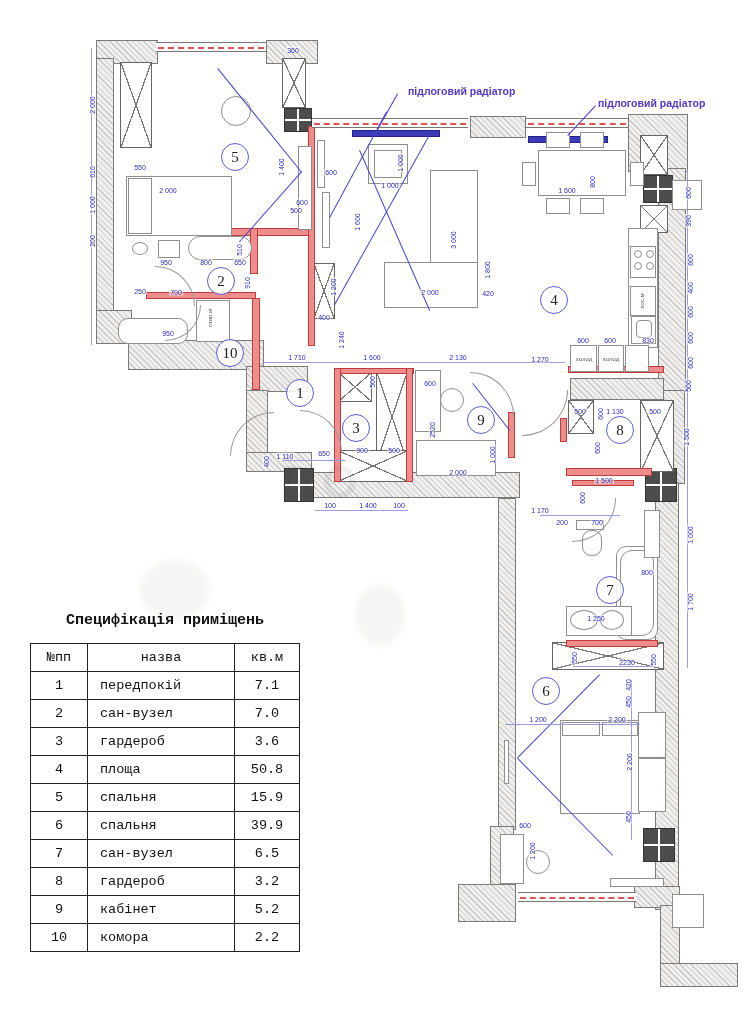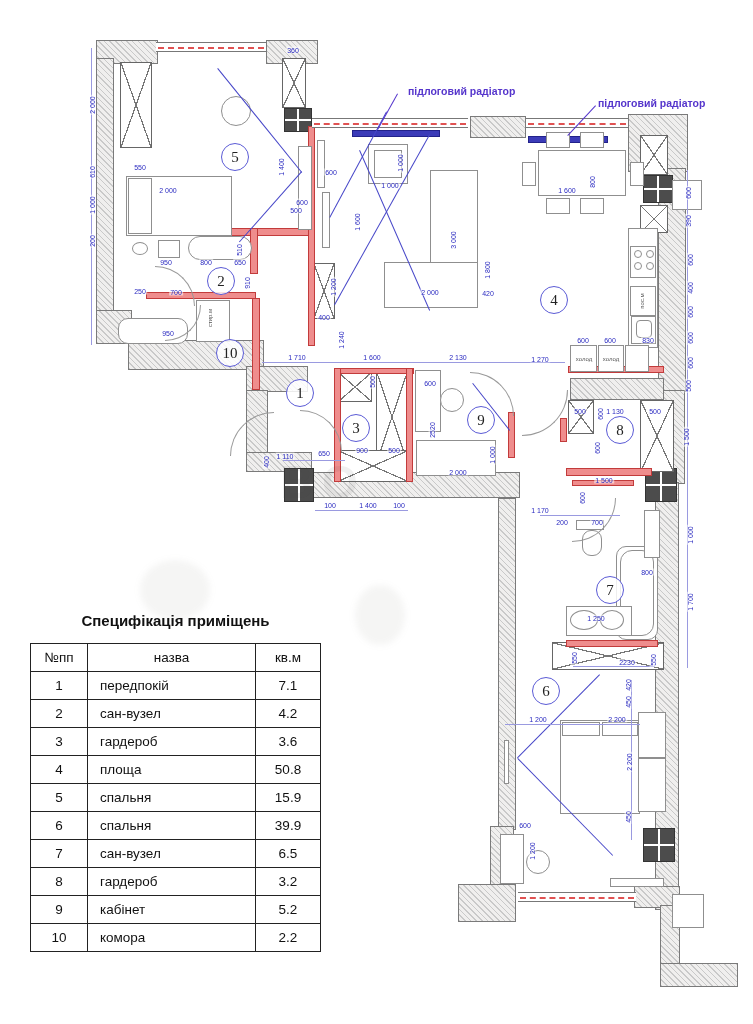--- a/index.html
+++ b/index.html
@@ -31,21 +31,21 @@
   .slabel{position:absolute;font-size:6px;color:#555;white-space:nowrap;transform:translate(-50%,-50%);line-height:1;}
   .slabel.v{transform:translate(-50%,-50%) rotate(-90deg);}
   .room{position:absolute;width:28px;height:28px;border:1px solid #5b5bd6;border-radius:50%;
         background:rgba(255,255,255,.85);color:#222;font-family:"Liberation Serif",serif;
         font-size:15px;display:flex;align-items:center;justify-content:center;transform:translate(-50%,-50%);}
   .radlabel{position:absolute;font-size:10.5px;font-weight:bold;color:#5535cc;white-space:nowrap;}
   .watermark{position:absolute;font-size:46px;font-weight:bold;color:rgba(60,60,60,.08);
              letter-spacing:10px;font-family:"Liberation Sans",sans-serif;}
   .smudge{position:absolute;background:rgba(120,110,100,.07);border-radius:50%;filter:blur(3px);}
   
-  .spec{position:absolute;left:30px;top:612px;width:291px;font-family:Liberation Sans, sans-serif;color:#111;}
+  .spec{position:absolute;left:30px;top:612px;width:270px;font-family:Liberation Mono, monospace;color:#111;}
   .spec h3{margin:0 0 14px 0;text-align:center;font-size:15px;font-weight:bold;}
   .spec table{border-collapse:collapse;width:100%;font-size:13.5px;}
   .spec th,.spec td{border:1.6px solid #222;padding:4px 6px;height:19px;text-align:center;font-weight:normal;}
   .spec td.name{text-align:left;padding-left:12px;}
   .spec th{font-weight:normal;}
   .c1{width:44px;margin-top:25px;} .c3{width:52px;}
 </style>
 </head>
 <body>
 
@@ -316,21 +316,21 @@
         </thead>
       <tbody id="spec-body">
           <tr>
             <td>1</td>
             <td class="name">передпокій</td>
             <td>7.1</td>
           </tr>
           <tr>
             <td>2</td>
             <td class="name">сан-вузел</td>
-            <td>4.2</td>
+            <td>7.0</td>
           </tr>
           <tr>
             <td>3</td>
             <td class="name">гардероб</td>
             <td>3.6</td>
           </tr>
           <tr>
             <td>4</td>
             <td class="name">площа</td>
             <td>50.8</td>

